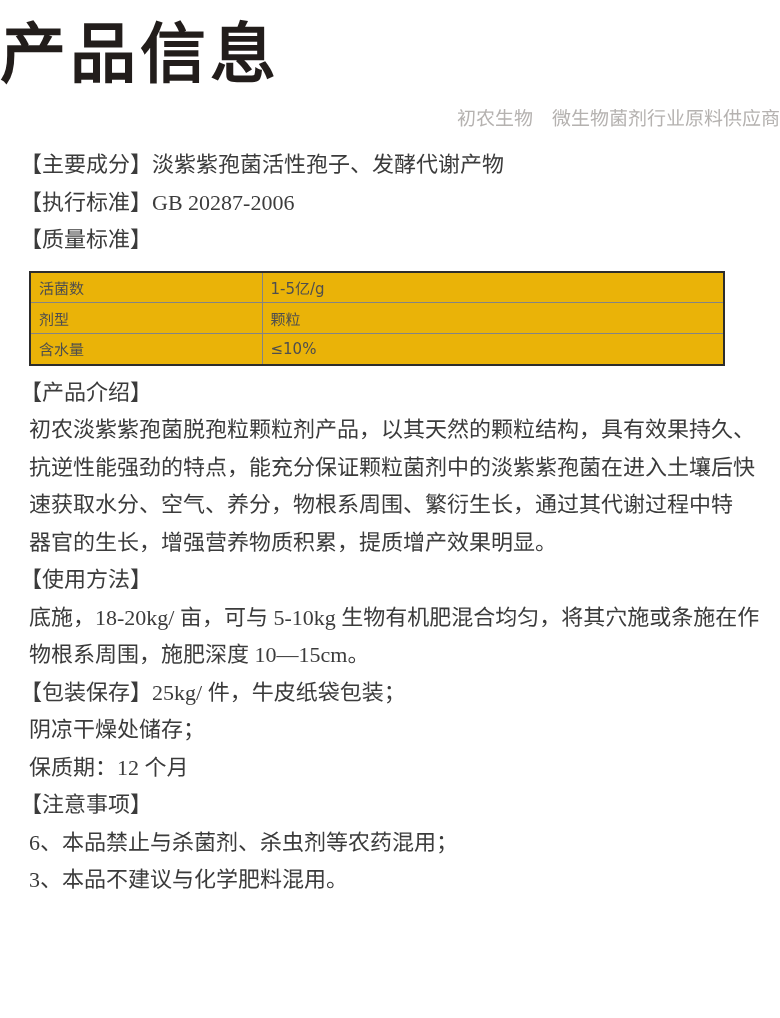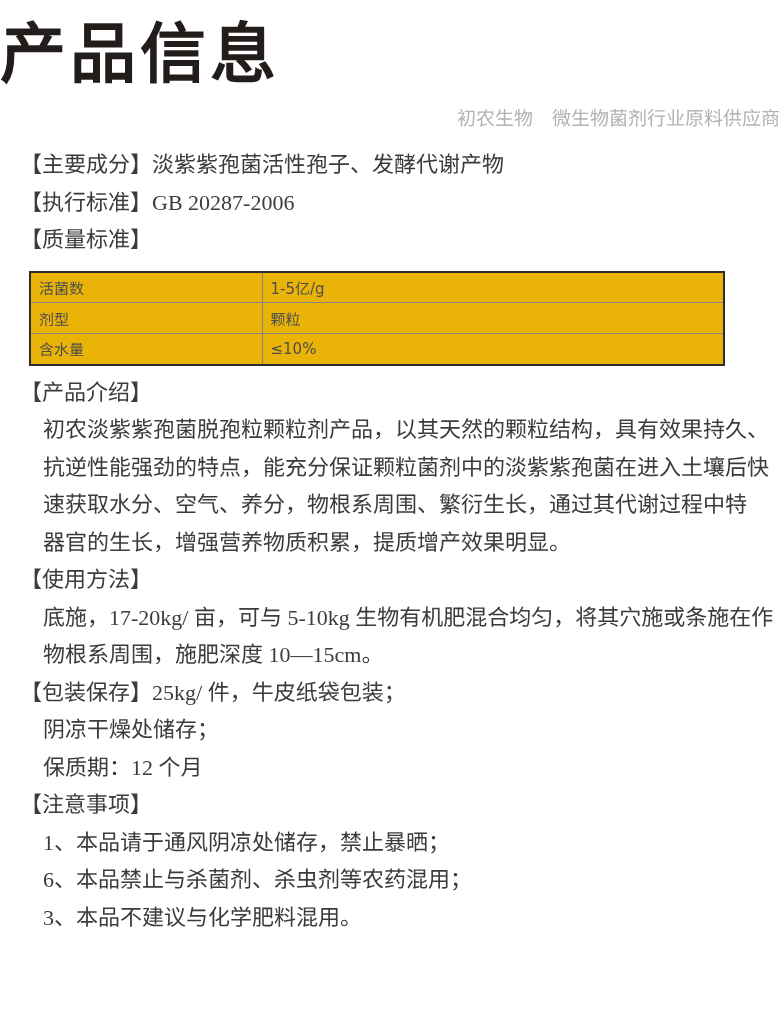--- a/index.html
+++ b/index.html
@@ -39,21 +39,21 @@
     margin-top: 12px;
     padding: 0 20px 0 20px;
   }
   .line {
     font-size: 22px;
     line-height: 37.5px;
     color: #3b3b3b;
     white-space: nowrap;
   }
   .indent {
-    margin-left: 23px;
+    margin-left: 9px;
   }
   table.quality {
     border-collapse: collapse;
     width: 696px;
     margin: 12px 0 0 9px;
     border: 2px solid #2d2d2d;
     table-layout: fixed;
   }
   table.quality td {
     border: 1px solid #848484;
@@ -104,29 +104,28 @@
     <div class="line intro-heading-gap">【产品介绍】</div>
     <div>
       <div class="line indent">初农淡紫紫孢菌脱孢粒颗粒剂产品，以其天然的颗粒结构，具有效果持久、</div>
       <div class="line indent">抗逆性能强劲的特点，能充分保证颗粒菌剂中的淡紫紫孢菌在进入土壤后快</div>
       <div class="line indent">速获取水分、空气、养分，物根系周围、繁衍生长，通过其代谢过程中特</div>
       <div class="line indent">器官的生长，增强营养物质积累，提质增产效果明显。</div>
     </div>
 
     <div class="line">【使用方法】</div>
     <div>
-      <div class="line indent">底施，17-20kg/ 亩，可与 5-10kg 生物有机肥混合均匀，将其穴施或条施在作</div>
+      <div class="line indent">底施，18-20kg/ 亩，可与 5-10kg 生物有机肥混合均匀，将其穴施或条施在作</div>
       <div class="line indent">物根系周围，施肥深度 10—15cm。</div>
     </div>
 
     <div class="line"><span>【包装保存】</span><span>25kg/ 件，牛皮纸袋包装；</span></div>
     <div class="line indent">阴凉干燥处储存；</div>
     <div class="line indent">保质期：12 个月</div>
 
     <div class="line">【注意事项】</div>
     <div>
-      <div class="line indent">1、本品请于通风阴凉处储存，禁止暴晒；</div>
       <div class="line indent">6、本品禁止与杀菌剂、杀虫剂等农药混用；</div>
       <div class="line indent">3、本品不建议与化学肥料混用。</div>
     </div>
 
   </div>
 </div>
 
 </body></html>

